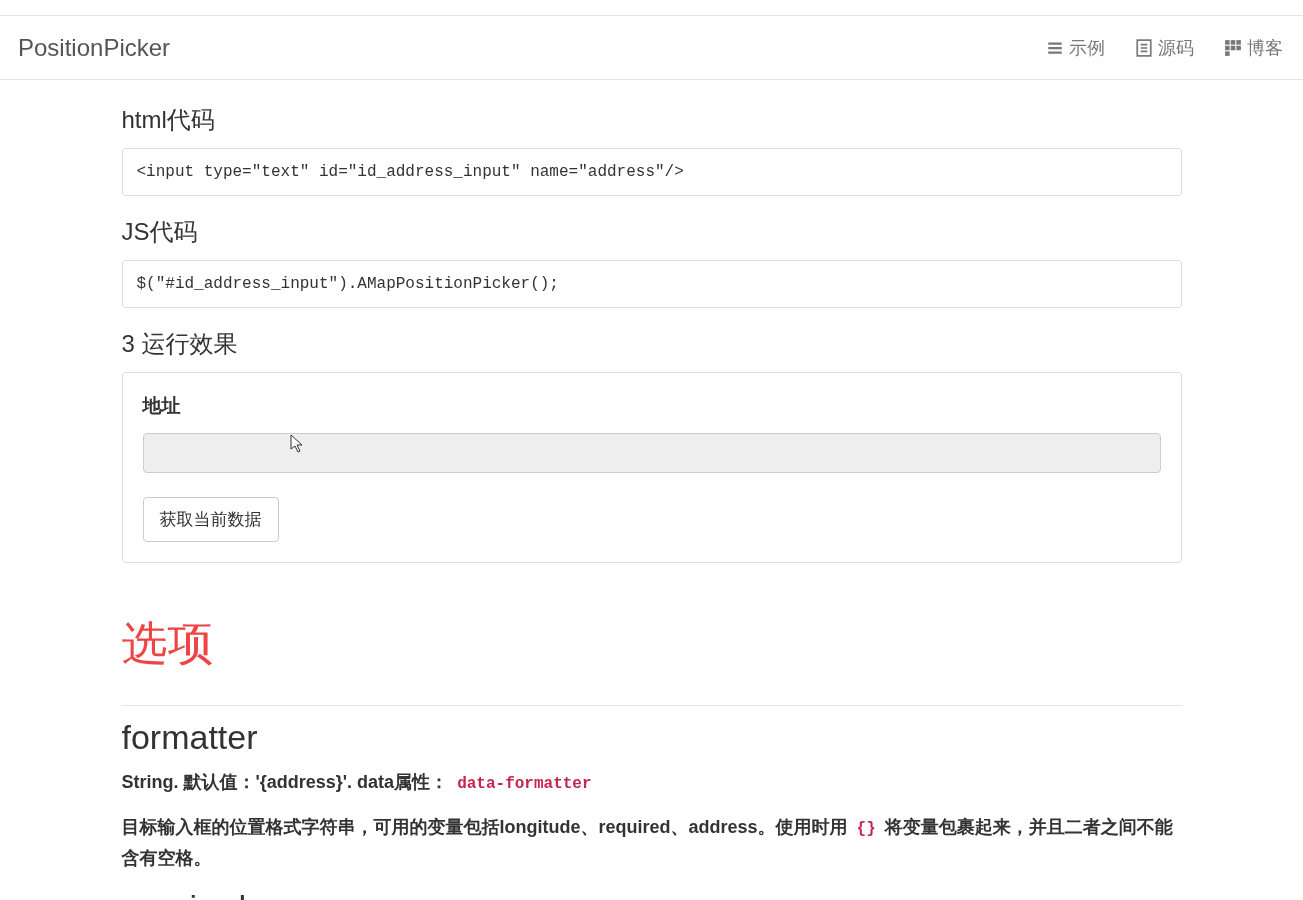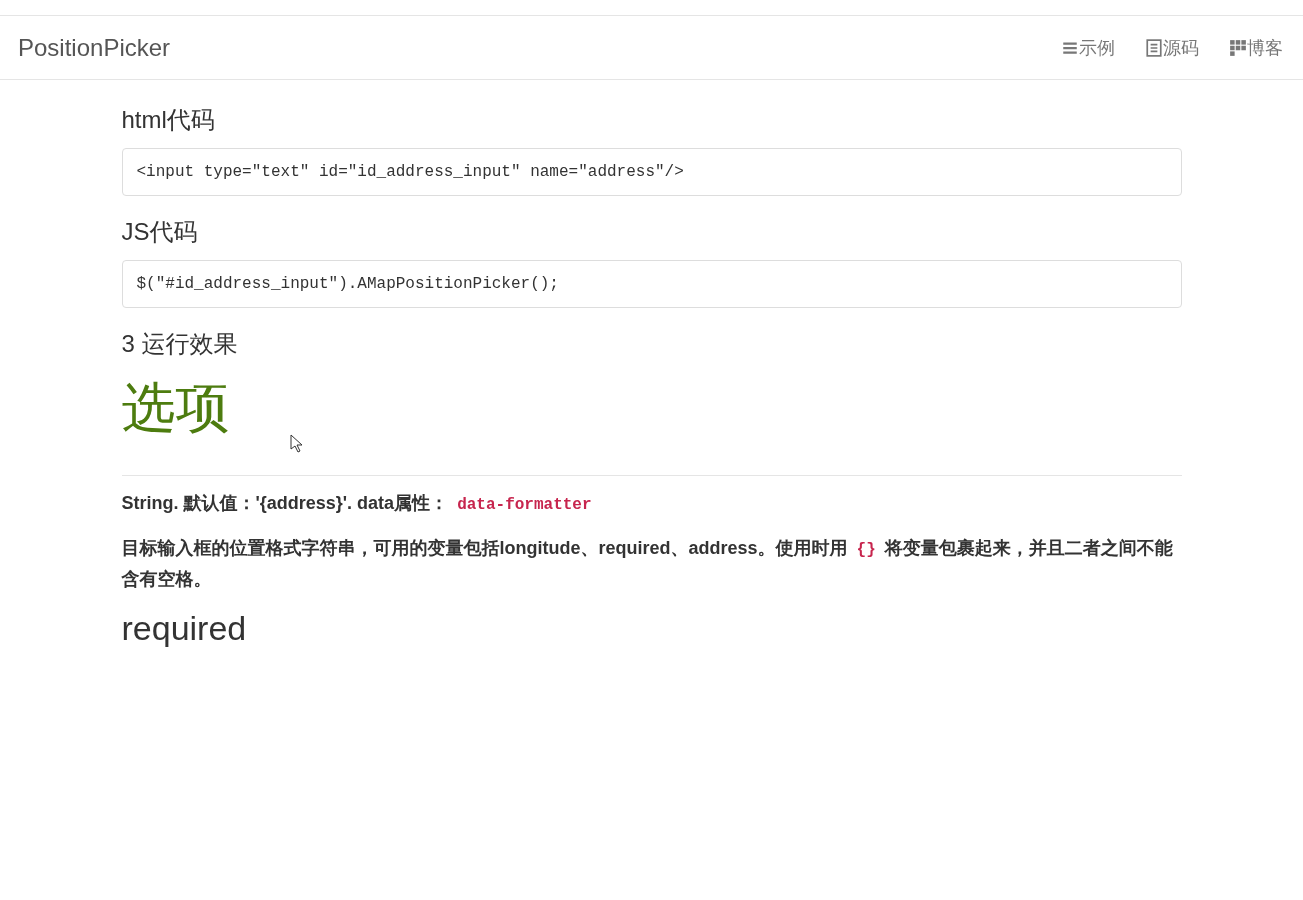--- a/index.html
+++ b/index.html
@@ -32,20 +32,21 @@
     }
     .navbar-nav {
       display: flex;
       gap: 30px;
       font-size: 18px;
       color: #777;
     }
     .navbar-nav a {
       display: flex;
       align-items: center;
+      gap: 5px;
       text-decoration: none;
       color: #777;
       cursor: pointer;
     }
     .nav-icon {
       display: inline-flex;
       align-items: center;
     }
     .main-content {
       max-width: 1060px;
@@ -95,23 +96,23 @@
     .demo-button {
       background: #fff;
       border: 1px solid #ccc;
       border-radius: 4px;
       padding: 10px 16px;
       font-size: 17px;
       color: #333;
       cursor: pointer;
     }
     h1.options-title {
-      font-size: 54px;
+      font-size: 46px;
       font-weight: 400;
-      color: #4d7c0f;
+      color: #ef4444;
       margin-bottom: 30px;
     }
     .hr {
       border: none;
       border-top: 1px solid #e5e5e5;
       margin-bottom: 12px;
     }
     h2.option-name {
       font-size: 34px;
       font-weight: 400;
@@ -186,25 +187,31 @@
   <div class="section-label" style="margin-top:24px;">html代码</div>
 
   <div class="code-block">&lt;input type="text" id="id_address_input" name="address"/&gt;</div>
 
   <div class="section-label">JS代码</div>
 
   <div class="code-block">$("#id_address_input").AMapPositionPicker();</div>
 
   <div class="section-label">3 运行效果</div>
 
+  <div class="demo-box">
+    <div class="demo-label">地址</div>
+    <input type="text" class="demo-input" style="">
+    <button class="demo-button">获取当前数据</button>
+  </div>
 
   <h1 class="options-title">选项</h1>
 
   <hr class="hr">
 
+  <h2 class="option-name">formatter</h2>
   <p class="option-desc">
     <span>String. 默认值：'{address}'. data属性： </span>
     <code class="inline-code">data-formatter</code>
   </p>
   <p class="option-desc">
     <span>目标输入框的位置格式字符串，可用的变量包括longitude、required、address。使用时用 </span>
     <code class="inline-code">{}</code>
     <span> 将变量包裹起来，并且二者之间不能含有空格。</span>
   </p>
 

